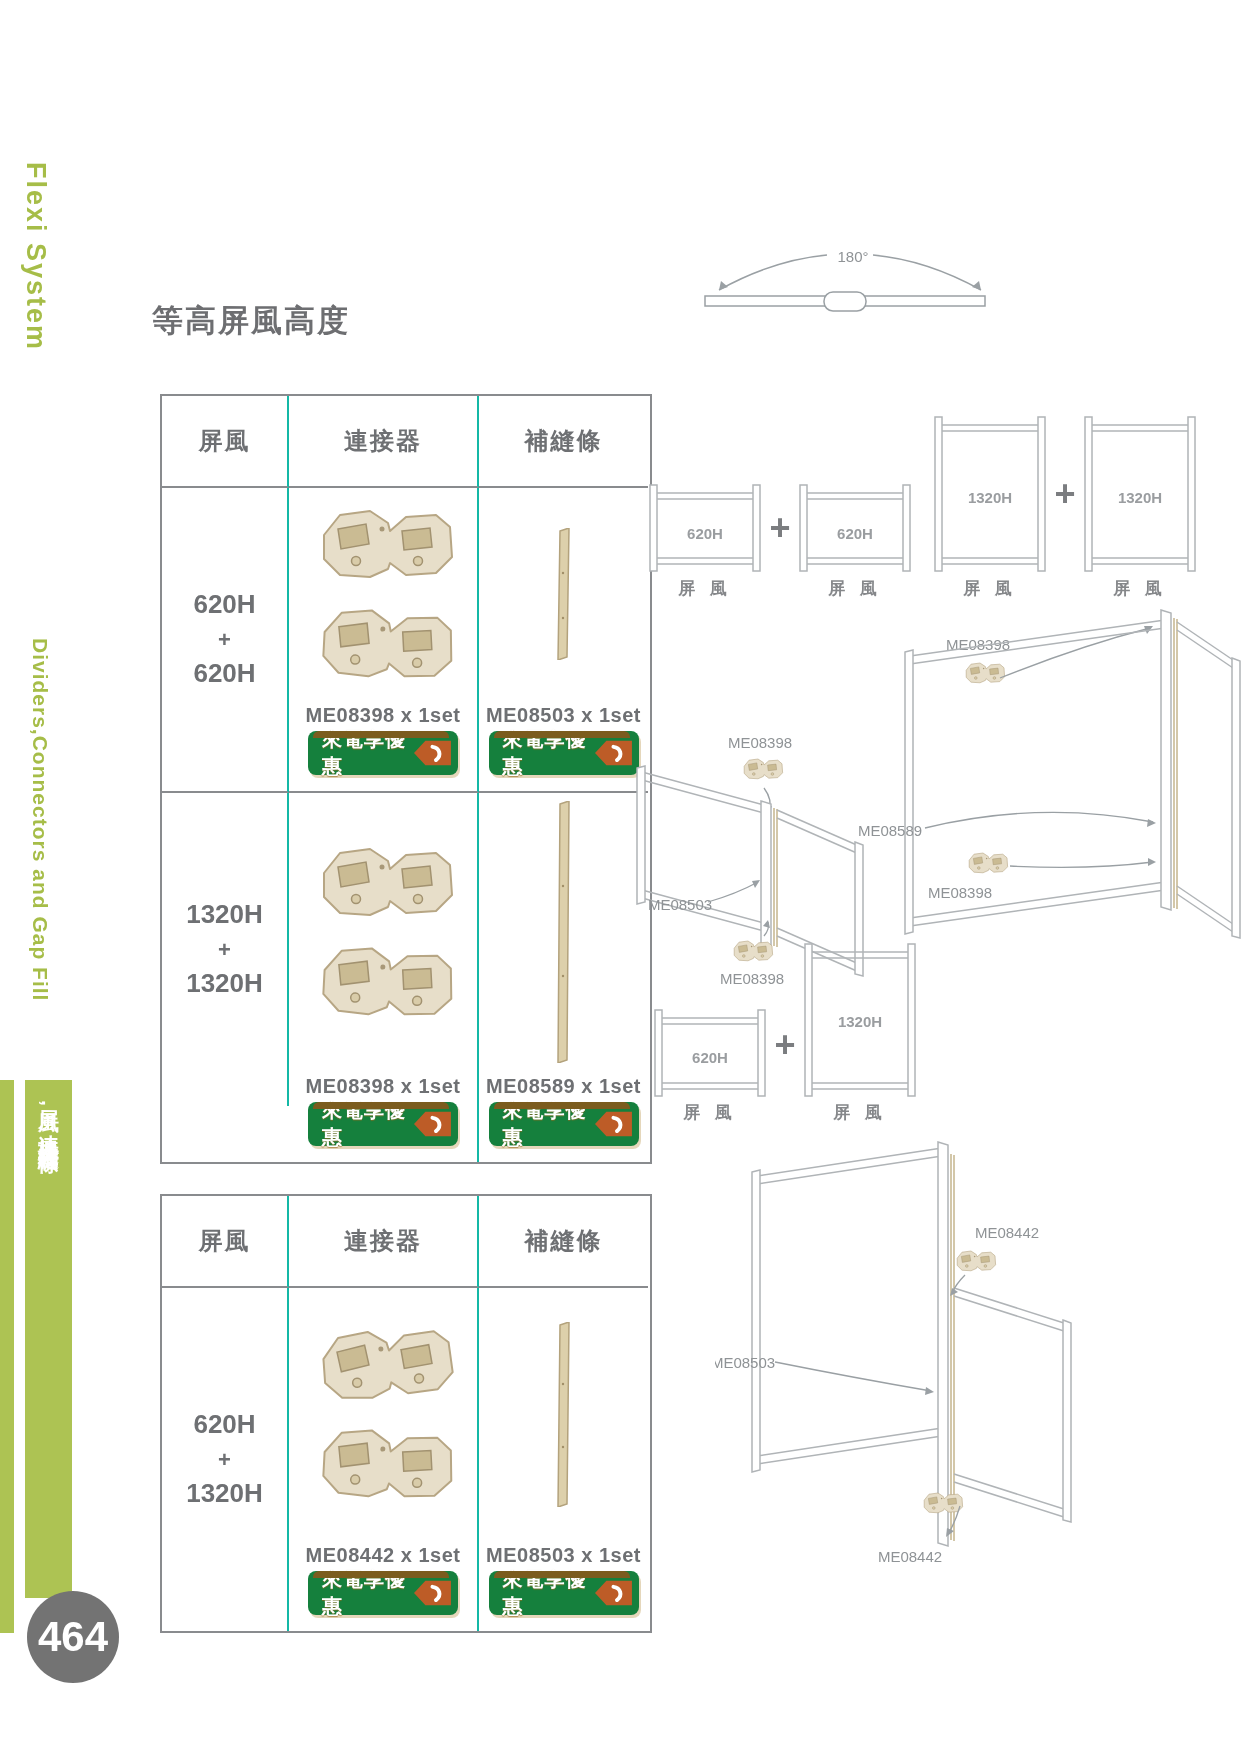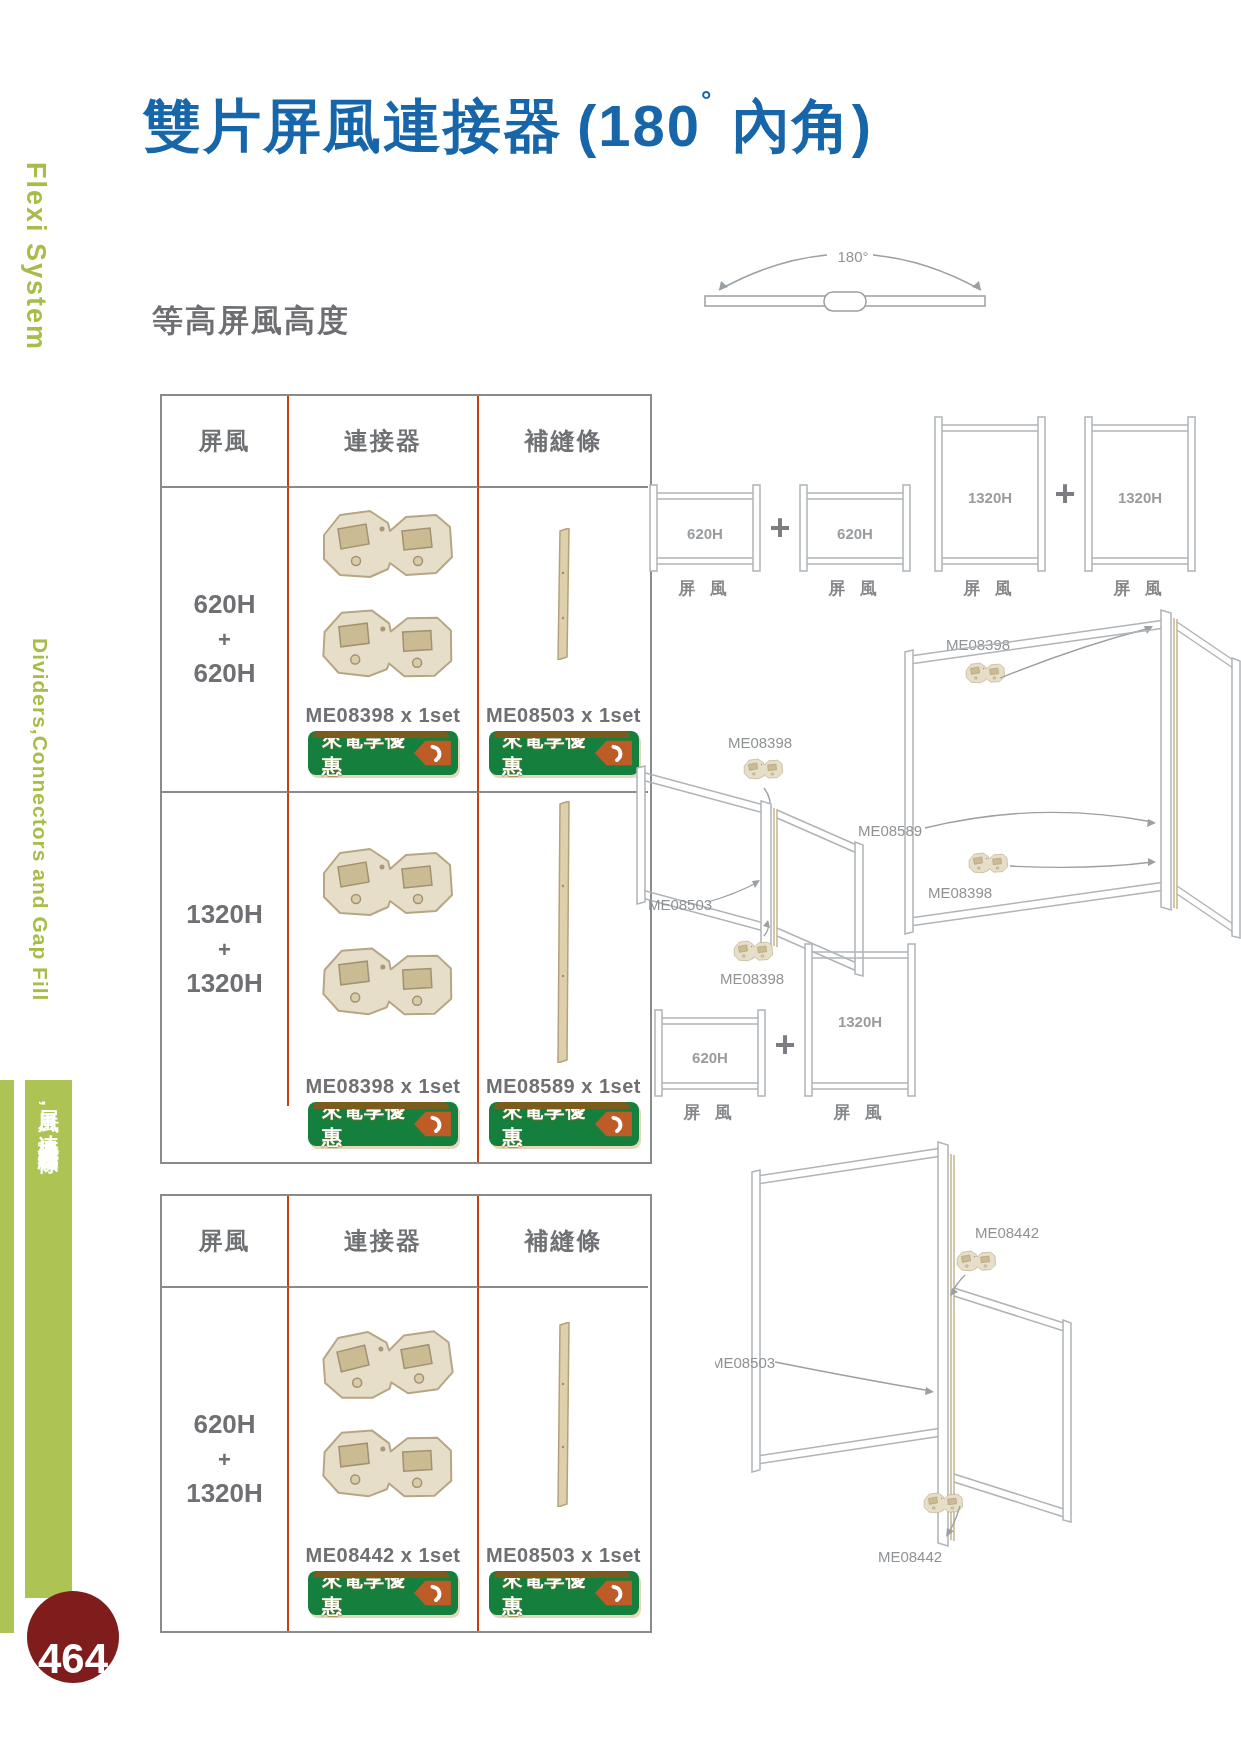--- a/index.html
+++ b/index.html
@@ -7,39 +7,39 @@
         font-family:"Liberation Sans","DejaVu Sans",sans-serif;}
   .abs{position:absolute;}
   .vtext{writing-mode:vertical-rl;text-orientation:mixed;}
 
   
   .edge-strip{left:0;top:1080px;width:14px;height:553px;background:#adc353;}
   .sys-label{left:20px;top:162px;height:230px;color:#a6bd48;font-size:27px;font-weight:bold;letter-spacing:2px;}
   .cat-en{left:28px;top:638px;height:460px;color:#a6bd48;font-size:21px;font-weight:bold;letter-spacing:1px;}
   .cat-bar{left:25px;top:1080px;width:47px;height:518px;background:#adc353;display:flex;justify-content:center;}
   .cat-zh{color:#fff;font-size:21px;font-weight:bold;letter-spacing:3px;padding-top:14px;}
-  .page-circle{left:27px;top:1591px;width:92px;height:92px;border-radius:50%;background:#7f1d1d;
-               display:flex;align-items:flex-end;justify-content:center;color:#fff;font-size:42px;font-weight:bold;}
+  .page-circle{left:27px;top:1591px;width:92px;height:92px;border-radius:50%;background:#737373;
+               display:flex;align-items:center;justify-content:center;color:#fff;font-size:42px;font-weight:bold;}
 
   
   .title{left:143px;top:88px;color:#1766a9;font-size:58px;font-weight:bold;letter-spacing:2px;white-space:nowrap;}
   .title .angle{margin-left:14px;}
   .deg{font-size:45%;vertical-align:top;position:relative;top:-0.1em;}
   .subtitle{left:145px;top:184px;color:#7d7f82;font-size:28px;font-weight:bold;line-height:1.25;word-spacing:8px;}
 
   
   .sec-heading{color:#6d6e71;font-size:31px;font-weight:bold;letter-spacing:2px;}
   .h-equal{left:152px;top:300px;font-family:Liberation Serif, serif;}
   .h-unequal{left:143px;top:1133px;}
 
   
   .cat-table{border:2px solid #898b8e;display:grid;grid-template-columns:127px 190px 169px;background:#fff;}
   .t1{left:160px;top:394px;width:488px;}
   .t2{left:160px;top:1194px;width:488px;}
-  .cell{border-right:2px solid #c2410c;border-bottom:2px solid #898b8e;box-sizing:border-box;}
+  .cell{border-right:2px solid #14b8a6;border-bottom:2px solid #898b8e;box-sizing:border-box;}
   .cell.last-col{border-right:none;}
   .cell.last-row{border-bottom:none;}
   .th{display:flex;align-items:center;justify-content:center;color:#6e7073;font-size:24px;font-weight:bold;letter-spacing:2px;}
   .dcell{display:flex;flex-direction:column;align-items:center;justify-content:center;
          color:#6e7073;font-size:26px;font-weight:bold;line-height:1.45;}
   .dcell .plus{font-size:22px;}
   .pcell{display:flex;flex-direction:column;align-items:center;justify-content:flex-end;padding:8px 4px 16px;}
   .imgbox{flex:1;display:flex;flex-direction:column;align-items:center;justify-content:center;gap:12px;}
   .plabel{color:#6e7073;font-size:20px;font-weight:bold;letter-spacing:0.5px;margin:12px 0 4px;white-space:nowrap;}
 
@@ -78,24 +78,20 @@
   <div class="abs edge-strip"></div>
   <div class="abs vtext sys-label">Flexi System</div>
   <div class="abs vtext cat-en">Dividers,Connectors and Gap Fill</div>
   <div class="abs cat-bar">
     <span class="vtext cat-zh">屏風, 連接器與補縫條</span>
   </div>
   <div class="abs page-circle">
     <span>464</span>
   </div>
 
-  <div class="abs title">
-    <span>雙片屏風連接器</span><span class="angle"><span>(180</span><sup class="deg">°</sup>
-      <span>內角)</span></span>
-  </div>
   <div class="abs subtitle">
   </div>
 
   <div class="abs sec-heading h-equal">等高屏風高度</div>
 
   <div class="abs cat-table t1">
 
     <div class="cell th" style="height:92px">屏風</div>
     <div class="cell th">連接器</div>
     <div class="cell th last-col">補縫條</div>

